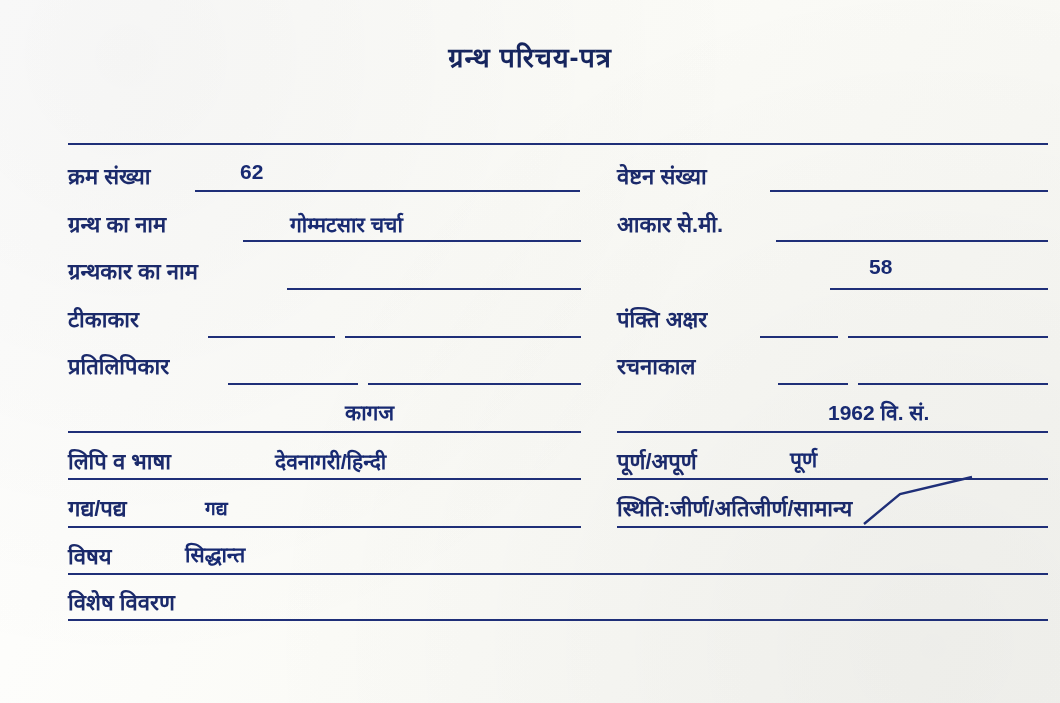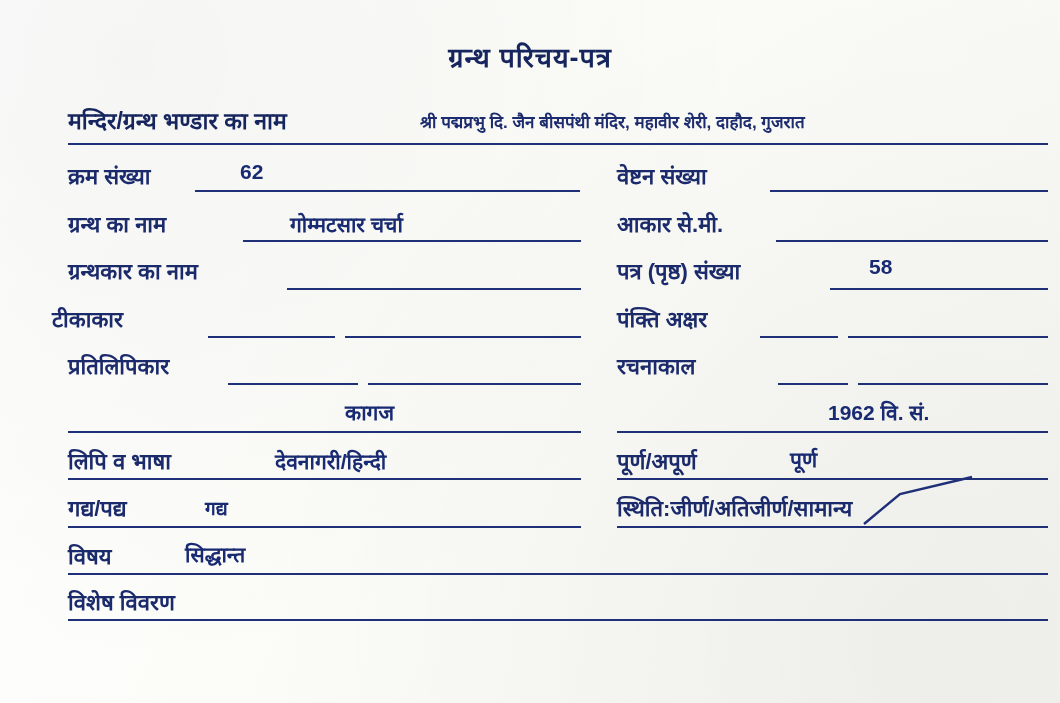--- a/index.html
+++ b/index.html
@@ -97,46 +97,43 @@
   }
 </style>
 </head>
 <body>
 
 <div id="sheet">
   <div id="paper-texture"></div>
 
   <div class="doc-title">ग्रन्थ परिचय-पत्र</div>
 
-  <div class="header-label" style="left:68px; top:104px;">मन्दिर/ग्रन्थ भण्डार का नाम</div>
-  <div class="temple-name" style="left:420px; top:110px;">श्री पद्मप्रभु दि. जैन बीसपंथी मंदिर, महावीर शेरी, दाहौद, गुजरात</div>
   <div class="rule" style="left:68px; top:143px; width:980px;"></div>
 
   <div class="lbl" style="left:68px; top:160px;">क्रम संख्या</div>
   <div class="val" style="left:240px; top:160px;">62</div>
   <div class="rule" style="left:195px; top:190px; width:385px;"></div>
   <div class="lbl" style="left:617px; top:160px;">वेष्टन संख्या</div>
   <div class="val" style="left:800px; top:160px;"></div>
   <div class="rule" style="left:770px; top:190px; width:278px;"></div>
 
   <div class="lbl" style="left:68px; top:208px;text-align:center;">ग्रन्थ का नाम</div>
   <div class="val" style="left:290px; top:210px;">गोम्मटसार चर्चा</div>
   <div class="rule" style="left:243px; top:240px; width:338px;"></div>
   <div class="lbl" style="left:617px; top:208px;">आकार से.मी.</div>
   <div class="val" style="left:800px; top:208px;"></div>
   <div class="rule" style="left:776px; top:240px; width:272px;"></div>
 
   <div class="lbl" style="left:68px; top:255px;">ग्रन्थकार का नाम</div>
   <div class="val" style="left:330px; top:255px;"></div>
   <div class="rule" style="left:287px; top:288px; width:294px;"></div>
-  <div class="lbl" style="left:617px; top:255px;">पत्र (पृष्ठ) संख्या</div>
   <div class="val" style="left:869px; top:255px;">58</div>
   <div class="rule" style="left:830px; top:288px; width:218px;"></div>
 
-  <div class="lbl" style="left:52px; top:303px;">टीकाकार</div>
+  <div class="lbl" style="left:68px; top:303px;">टीकाकार</div>
   <div class="val" style="left:250px; top:303px;"></div>
   <div class="rule" style="left:208px; top:336px; width:127px;"></div>
   <div class="rule" style="left:345px; top:336px; width:236px;"></div>
   <div class="lbl" style="left:617px; top:303px;">पंक्ति अक्षर</div>
   <div class="val" style="left:800px; top:303px;"></div>
   <div class="rule" style="left:760px; top:336px; width:78px;"></div>
   <div class="rule" style="left:848px; top:336px; width:200px;"></div>
 
   <div class="lbl" style="left:68px; top:350px;">प्रतिलिपिकार</div>
   <div class="val" style="left:275px; top:350px;"></div>

